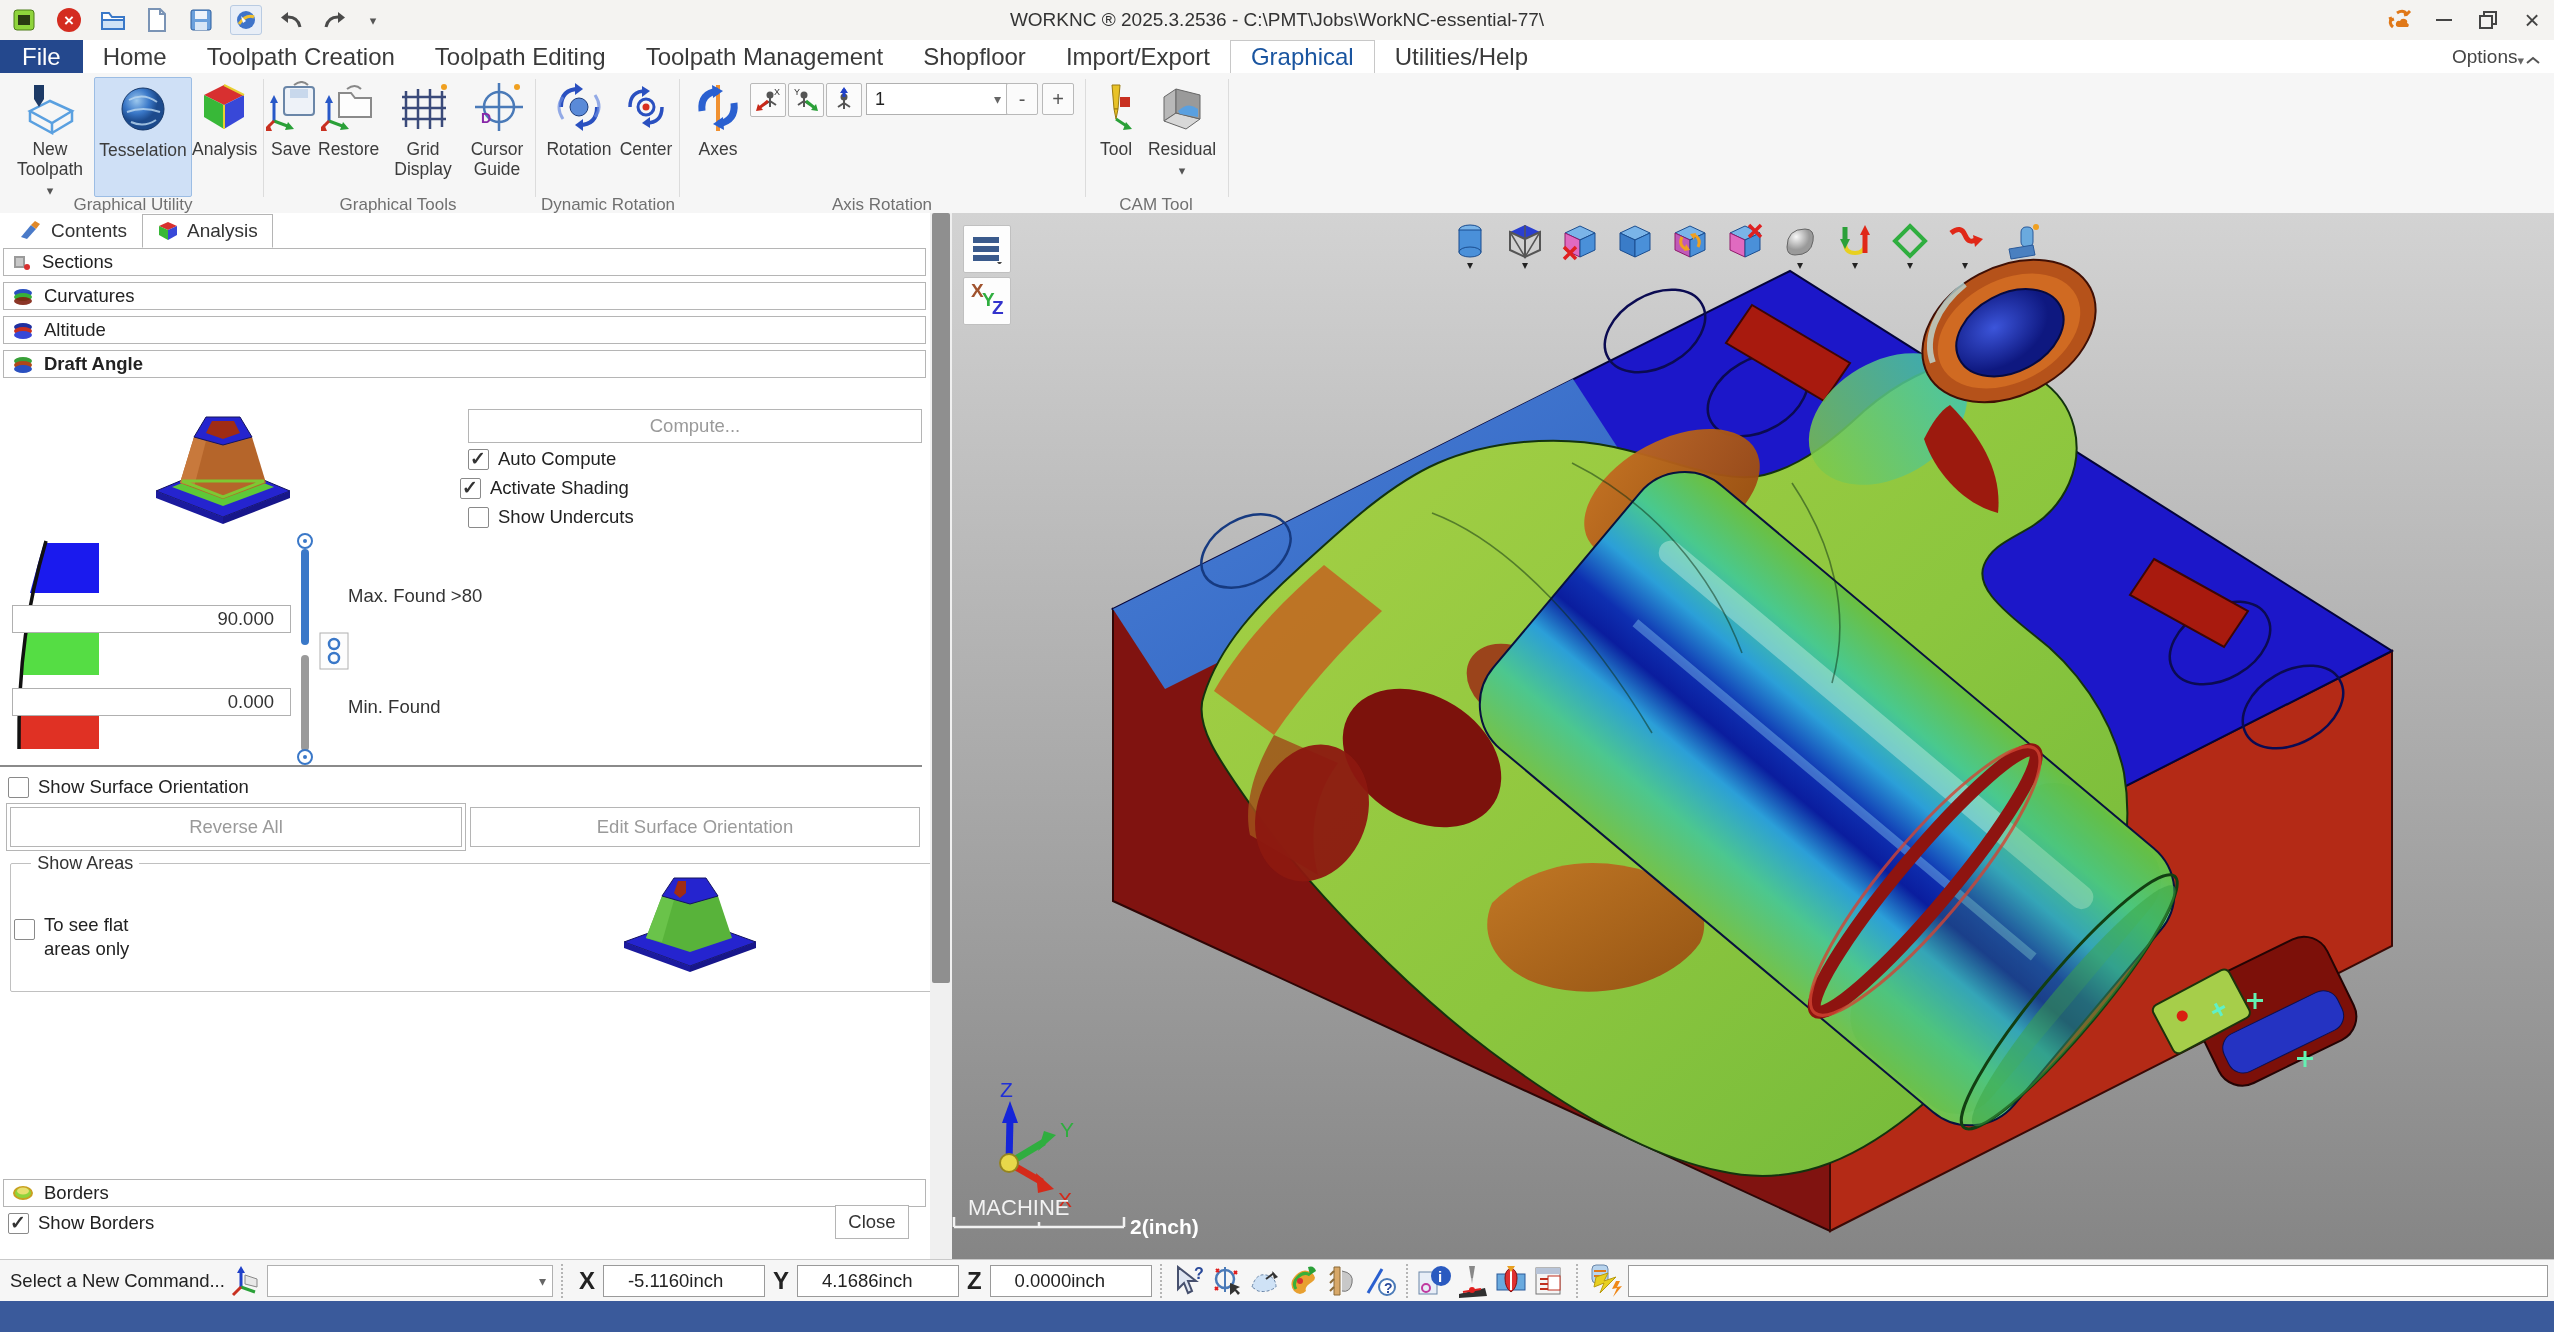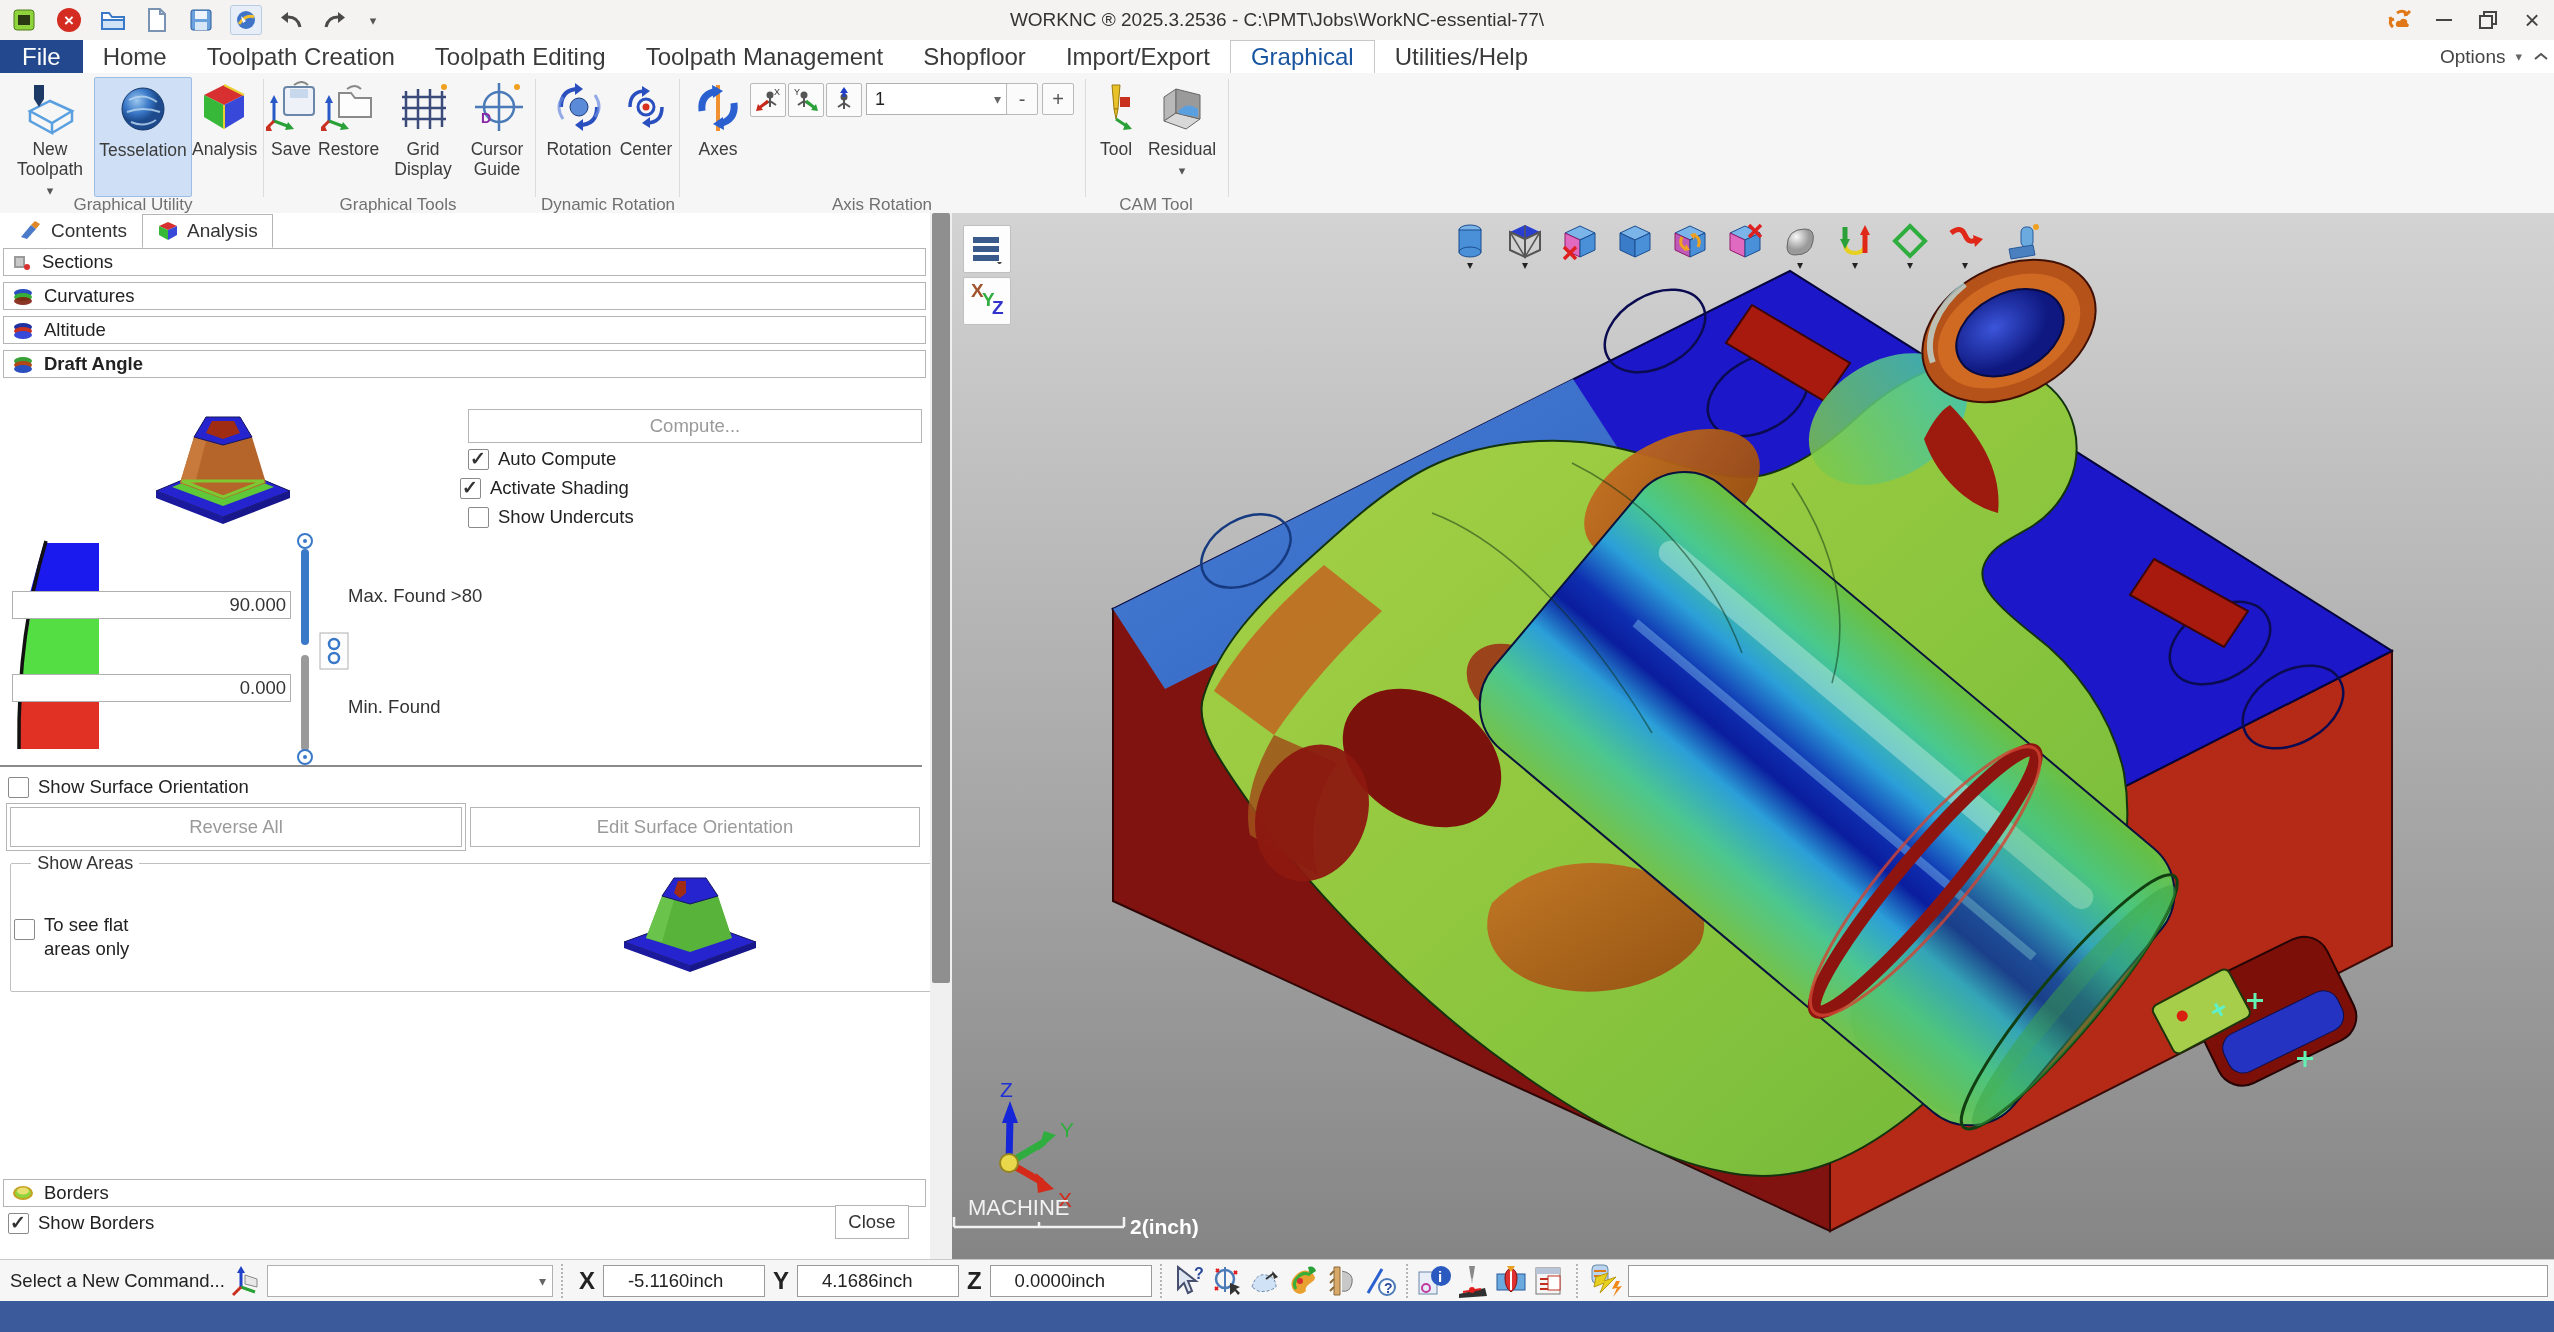--- a/index.html
+++ b/index.html
@@ -33,21 +33,21 @@
   #pscroll{left:930px;top:213px;width:22px;height:1046px;background:#f0f0f0;}
   #pscroll .thumb{position:absolute;left:2px;top:0;width:18px;height:770px;background:#8f8f8f;border-radius:2px;}
   .ptab{height:32px;display:flex;align-items:center;padding:0 14px;font-size:19px;color:#333;border:1px solid transparent;}
   .ptab.sel{border:1px solid #b5b5b5;border-bottom:1px solid #fff;background:#fff;}
   .prow{position:absolute;left:3px;width:923px;height:28px;border:1px solid #b5b5b5;background:#fff;display:flex;align-items:center;padding-left:8px;box-sizing:border-box;font-size:18.5px;color:#222;}
   .prow .ric16{margin-right:10px;}
   .chk{display:inline-block;width:19px;height:19px;border:1.5px solid #8a8a8a;background:#fff;border-radius:2px;position:relative;flex:none;}
   .chk.on:before{content:"✓";position:absolute;left:1px;top:-3px;font-size:19px;color:#333;font-weight:bold;}
   .chkrow{position:absolute;display:flex;align-items:center;gap:9px;font-size:18.5px;color:#222;}
   .gbtn{position:absolute;border:1px solid #b5b5b5;background:#fff;color:#9a9a9a;display:flex;align-items:center;justify-content:center;font-size:18.5px;}
-  .vinput{position:absolute;border:1px solid #b0b0b0;background:#fff;font-family:"Liberation Sans",sans-serif;font-size:18.5px;color:#333;text-align:right;padding:0 4px;box-sizing:border-box;}
+  .vinput{position:absolute;border:1px solid #b0b0b0;background:#fff;font-family:"Liberation Sans",sans-serif;font-size:18.5px;color:#333;text-align:right;padding:0 16px;box-sizing:border-box;margin-top:14px;}
   .lbl{position:absolute;font-size:18.5px;color:#333;white-space:nowrap;}
   
   #viewport{left:952px;top:213px;width:1602px;height:1046px;overflow:hidden;}
   .hudbtn{position:absolute;width:46px;height:46px;background:#fdfdfd;border:1px solid #c0c0c0;border-radius:2px;display:flex;align-items:center;justify-content:center;}
   #vicons{position:absolute;left:498px;top:10px;display:flex;gap:15px;}
   .vicon{width:40px;height:52px;display:flex;flex-direction:column;align-items:center;}
   .vicon .car{font-size:12px;color:#222;line-height:8px;}
   
   #cmdbar{left:0;top:1259px;width:2554px;height:42px;background:#f6f6f6;border-top:1px solid #c9c9c9;display:flex;align-items:center;}
   .cdiv{width:0;height:34px;border-left:2px dotted #b5b5b5;margin:0 8px;}
@@ -146,21 +146,21 @@
   <div class="a flex" id="menubar">
     <div class="mtab file">File</div>
     <div class="mtab">Home</div>
     <div class="mtab">Toolpath Creation</div>
     <div class="mtab">Toolpath Editing</div>
     <div class="mtab">Toolpath Management</div>
     <div class="mtab">Shopfloor</div>
     <div class="mtab">Import/Export</div>
     <div class="mtab sel">Graphical</div>
     <div class="mtab">Utilities/Help</div>
-    <div style="margin-left:auto;display:flex;align-items:center;gap:10px;padding-right:4px;">
+    <div style="margin-left:auto;display:flex;align-items:flex-end;padding-right:12px;">
       <span style="color:#444;">Options</span>
       <span style="color:#666;font-size:13px;">▾</span>
       <svg width="18" height="14">
           <path d="M3 9 L9 4 L15 9" fill="none" stroke="#555" stroke-width="2"></path>
         </svg>
     </div>
   </div>
 
   <div class="a" id="ribbon">
 

